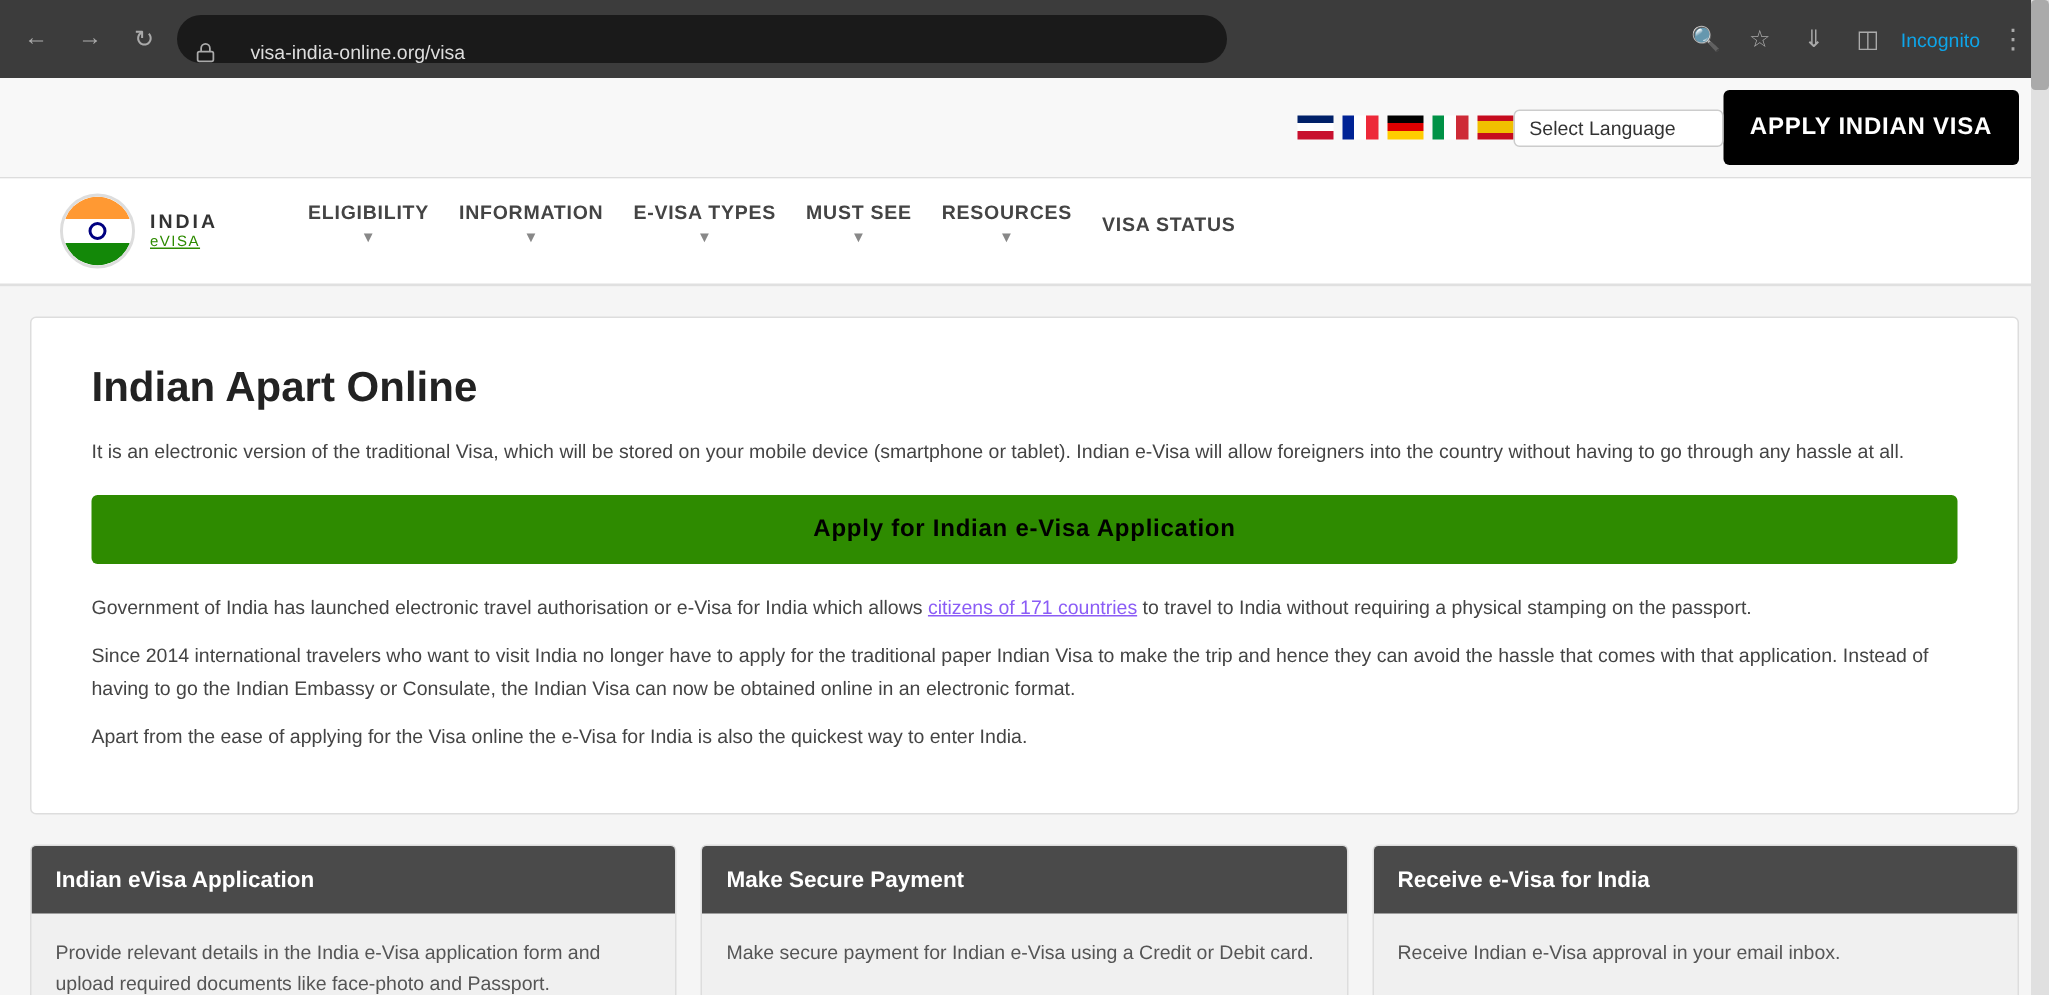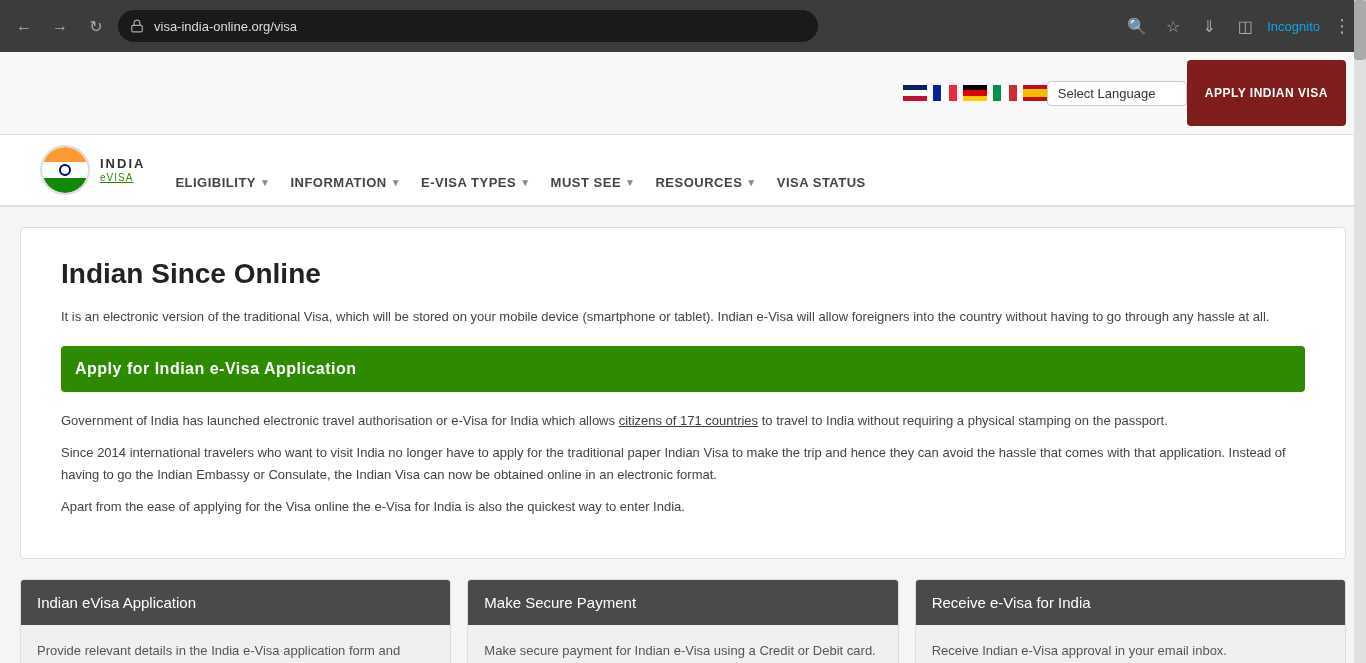--- a/index.html
+++ b/index.html
@@ -15,21 +15,21 @@
       gap: 8px;
     }
     .browser-nav-btn {
       width: 28px; height: 28px; border-radius: 50%; border: none;
       background: transparent; color: #aaa; font-size: 16px; cursor: pointer;
       display: flex; align-items: center; justify-content: center;
     }
     .address-bar {
       flex: 1; max-width: 700px; height: 32px;
       background: #1a1a1a; border-radius: 16px;
-      display: flex; align-items: center; padding: 0 12px; gap: 10px; color: #ddd; font-size: 13px;
+      display: flex; align-items: flex-end; padding: 0 12px; gap: 23px; color: #ddd; font-size: 13px;
     }
     .address-bar svg { color: #aaa; }
     .browser-right {
       margin-left: auto; display: flex; align-items: center; gap: 8px; color: #aaa;
     }
     .browser-right span { font-size: 13px; color: #ccc; }
 
     
     .lang-bar {
       background: #f8f8f8;
@@ -45,32 +45,33 @@
     .flag-fr { background: linear-gradient(to right, #002395 33%, #fff 33%, #fff 66%, #ed2939 66%); }
     .flag-de { background: linear-gradient(to bottom, #000 33%, #d00 33%, #d00 66%, #fc0 66%); }
     .flag-it { background: linear-gradient(to right, #009246 33%, #fff 33%, #fff 66%, #ce2b37 66%); }
     .flag-es { background: linear-gradient(to bottom, #c60b1e 25%, #f1bf00 25%, #f1bf00 75%, #c60b1e 75%); }
     .lang-select {
       padding: 4px 28px 4px 10px; border: 1px solid #ccc; border-radius: 4px;
       font-size: 13px; color: #333; background: #fff; appearance: none;
       cursor: pointer; min-width: 140px;
     }
     .apply-visa-btn {
-      background: #7f1d1d; color: #fff; border: none; border-radius: 4px;
-      padding: 26px 18px; font-size: 12px; font-weight: bold; cursor: pointer;
+      background: #000000; color: #fff; border: none; border-radius: 4px;
+      padding: 16px 18px; font-size: 16px; font-weight: bold; cursor: pointer;
       letter-spacing: 0.5px;
     }
 
     
     .navbar {
       background: #fff;
       display: flex;
-      align-items: flex-end;
+      align-items: flex-start;
       padding: 10px 40px;
       border-bottom: 2px solid #e0e0e0;
+      gap: 30px;
     }
     .logo-area { display: flex; align-items: center; gap: 10px; margin-right: 30px; }
     .logo-circle {
       width: 50px; height: 50px; border-radius: 50%; border: 2px solid #ddd;
       overflow: hidden; display: flex; align-items: center; justify-content: center;
       position: relative;
     }
     .logo-circle-inner {
       width: 46px; height: 46px; border-radius: 50%; overflow: hidden; position: relative;
     }
@@ -80,57 +81,58 @@
     .ashoka-wheel { width: 12px; height: 12px; border-radius: 50%; border: 2px solid #000080; }
     .logo-text { display: flex; flex-direction: column; line-height: 1.2; }
     .logo-india { font-size: 13px; font-weight: bold; color: #333; letter-spacing: 2px; }
     .logo-evisa { font-size: 10px; color: #2e8b00; letter-spacing: 1px; text-decoration: underline; }
 
     .nav-links { display: flex; align-items: center; gap: 20px; }
     .nav-item {
       font-size: 13px; font-weight: 600; color: #444; cursor: pointer;
       display: flex; align-items: center; gap: 4px; text-transform: uppercase; letter-spacing: 0.5px;
       padding: 5px 0;
+      flex-direction: column;
     }
     .nav-item .arrow { font-size: 10px; color: #888; }
 
     
     .main-content {
       background: #f5f5f5;
       padding: 20px;
     }
     .content-box {
       background: #fff;
       border: 1px solid #ddd;
       border-radius: 4px;
       padding: 30px 40px;
       margin-bottom: 20px;
     }
     .page-title {
       font-size: 28px; font-weight: bold; color: #222; margin-bottom: 16px;
     }
     .intro-text { font-size: 13px; line-height: 1.7; color: #444; margin-bottom: 10px; }
     .intro-text strong { font-weight: bold; color: #333; }
-    .intro-text a { color: #404040; text-decoration: underline; margin-top: 35px; }
+    .intro-text a { color: #8b5cf6; text-decoration: underline; margin-top: 35px; }
 
     .apply-btn-green {
-      display: block; width: 100%; background: #2e8b00; color: #ffffff;
-      text-align: left; padding: 14px; font-size: 16px; font-weight: bold;
+      display: block; width: 100%; background: #2e8b00; color: #000000;
+      text-align: center; padding: 14px; font-size: 16px; font-weight: bold;
       border: none; border-radius: 4px; cursor: pointer; margin: 18px 0; letter-spacing: 0.5px;
     }
 
     
     .cards-row {
       display: flex; gap: 16px;
     }
     .card {
       flex: 1; background: #f0f0f0; border: 1px solid #ddd; border-radius: 4px; overflow: hidden;
     }
     .card-header {
-      background: #4a4a4a; color: #fff; padding: 14px 16px; font-size: 15px; font-weight: normal;
+      background: #4a4a4a; color: #fff; padding: 14px 16px; font-size: 15px; font-weight: bold;
     }
     .card-body {
       padding: 16px; font-size: 13px; color: #555; line-height: 1.6; min-height: 90px;
     }
 
     
     .scrollbar-track {
       position: fixed; right: 0; top: 0; bottom: 0; width: 12px; background: #e0e0e0;
     }
     .scrollbar-thumb {
@@ -220,21 +222,21 @@
       <span class="arrow">▼</span>
     </div>
     <div class="nav-item">
       <span>VISA STATUS</span>
     </div>
   </nav>
 </div>
 
 <div class="main-content">
   <div class="content-box">
-    <h1 class="page-title">Indian Since Online</h1>
+    <h1 class="page-title">Indian Apart Online</h1>
 
     <p class="intro-text">It is an electronic version of the traditional Visa, which will be stored on your mobile device (smartphone or tablet). Indian e-Visa will allow foreigners into the country without having to go through any hassle at all.</p>
 
     <button class="apply-btn-green">Apply for Indian e-Visa Application</button>
 
     <p class="intro-text">
       Government of India has launched electronic travel authorisation or e-Visa for India which allows <a>citizens of 171 countries</a> to travel to India without requiring a physical stamping on the passport.
     </p>
     <p class="intro-text">Since 2014 international travelers who want to visit India no longer have to apply for the traditional paper Indian Visa to make the trip and hence they can avoid the hassle that comes with that application. Instead of having to go the Indian Embassy or Consulate, the Indian Visa can now be obtained online in an electronic format.</p>
     <p class="intro-text">Apart from the ease of applying for the Visa online the e-Visa for India is also the quickest way to enter India.</p>

